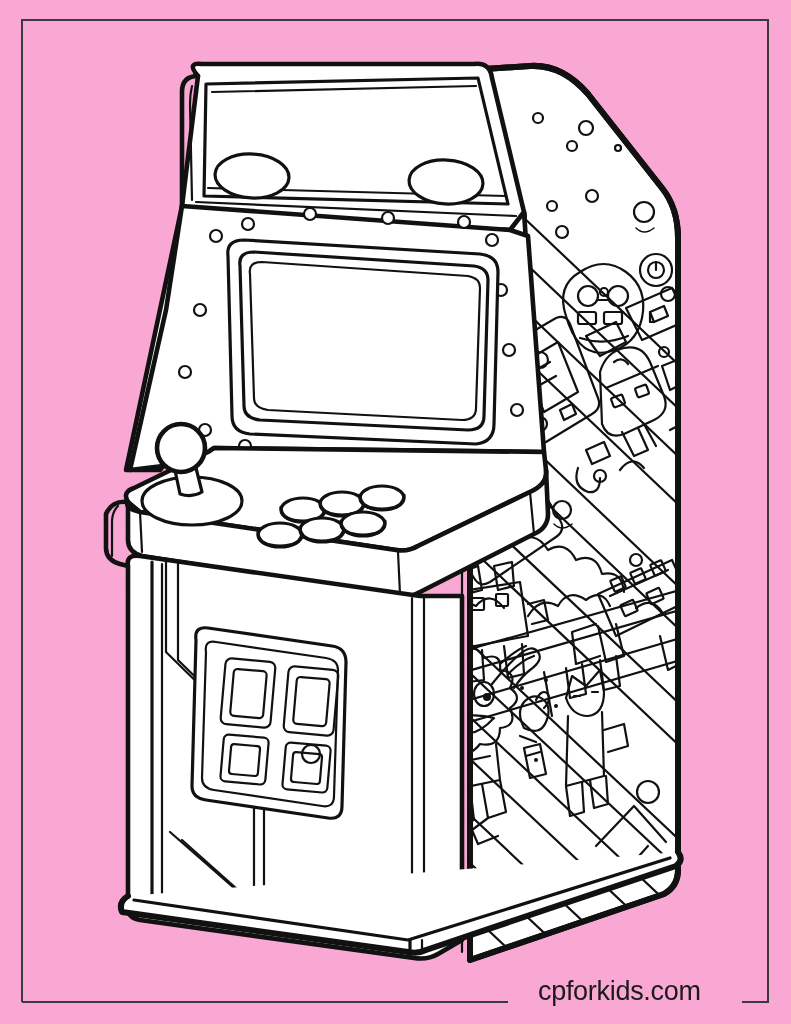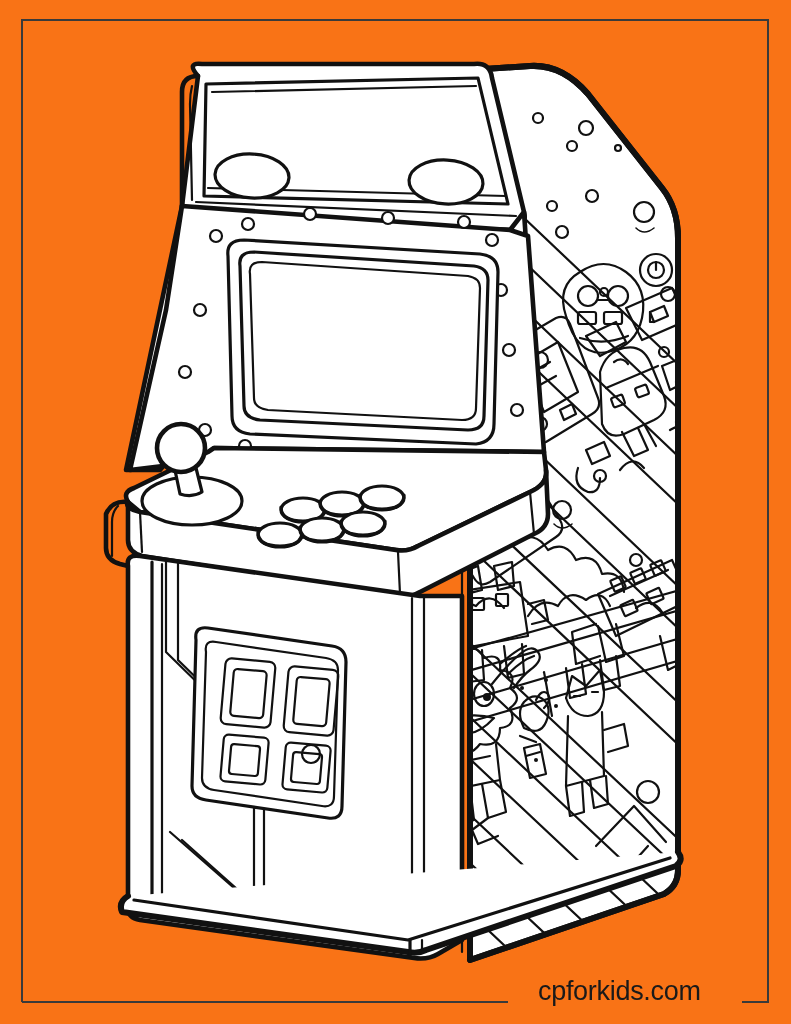--- a/index.html
+++ b/index.html
@@ -12,21 +12,21 @@
     width: 791px;
     height: 1024px;
     font-family: "Liberation Sans", sans-serif;
     overflow: hidden;
     position: relative;
   }
   #page {
     position: relative;
     width: 791px;
     height: 1024px;
-    background: #f97316;
+    background: #f9a8d4;
   }
   #artboard {
     position: absolute;
     left: 0; top: 0;
     width: 791px;
     height: 1024px;
   }
   #watermark {
     position: absolute;
     left: 538px;

